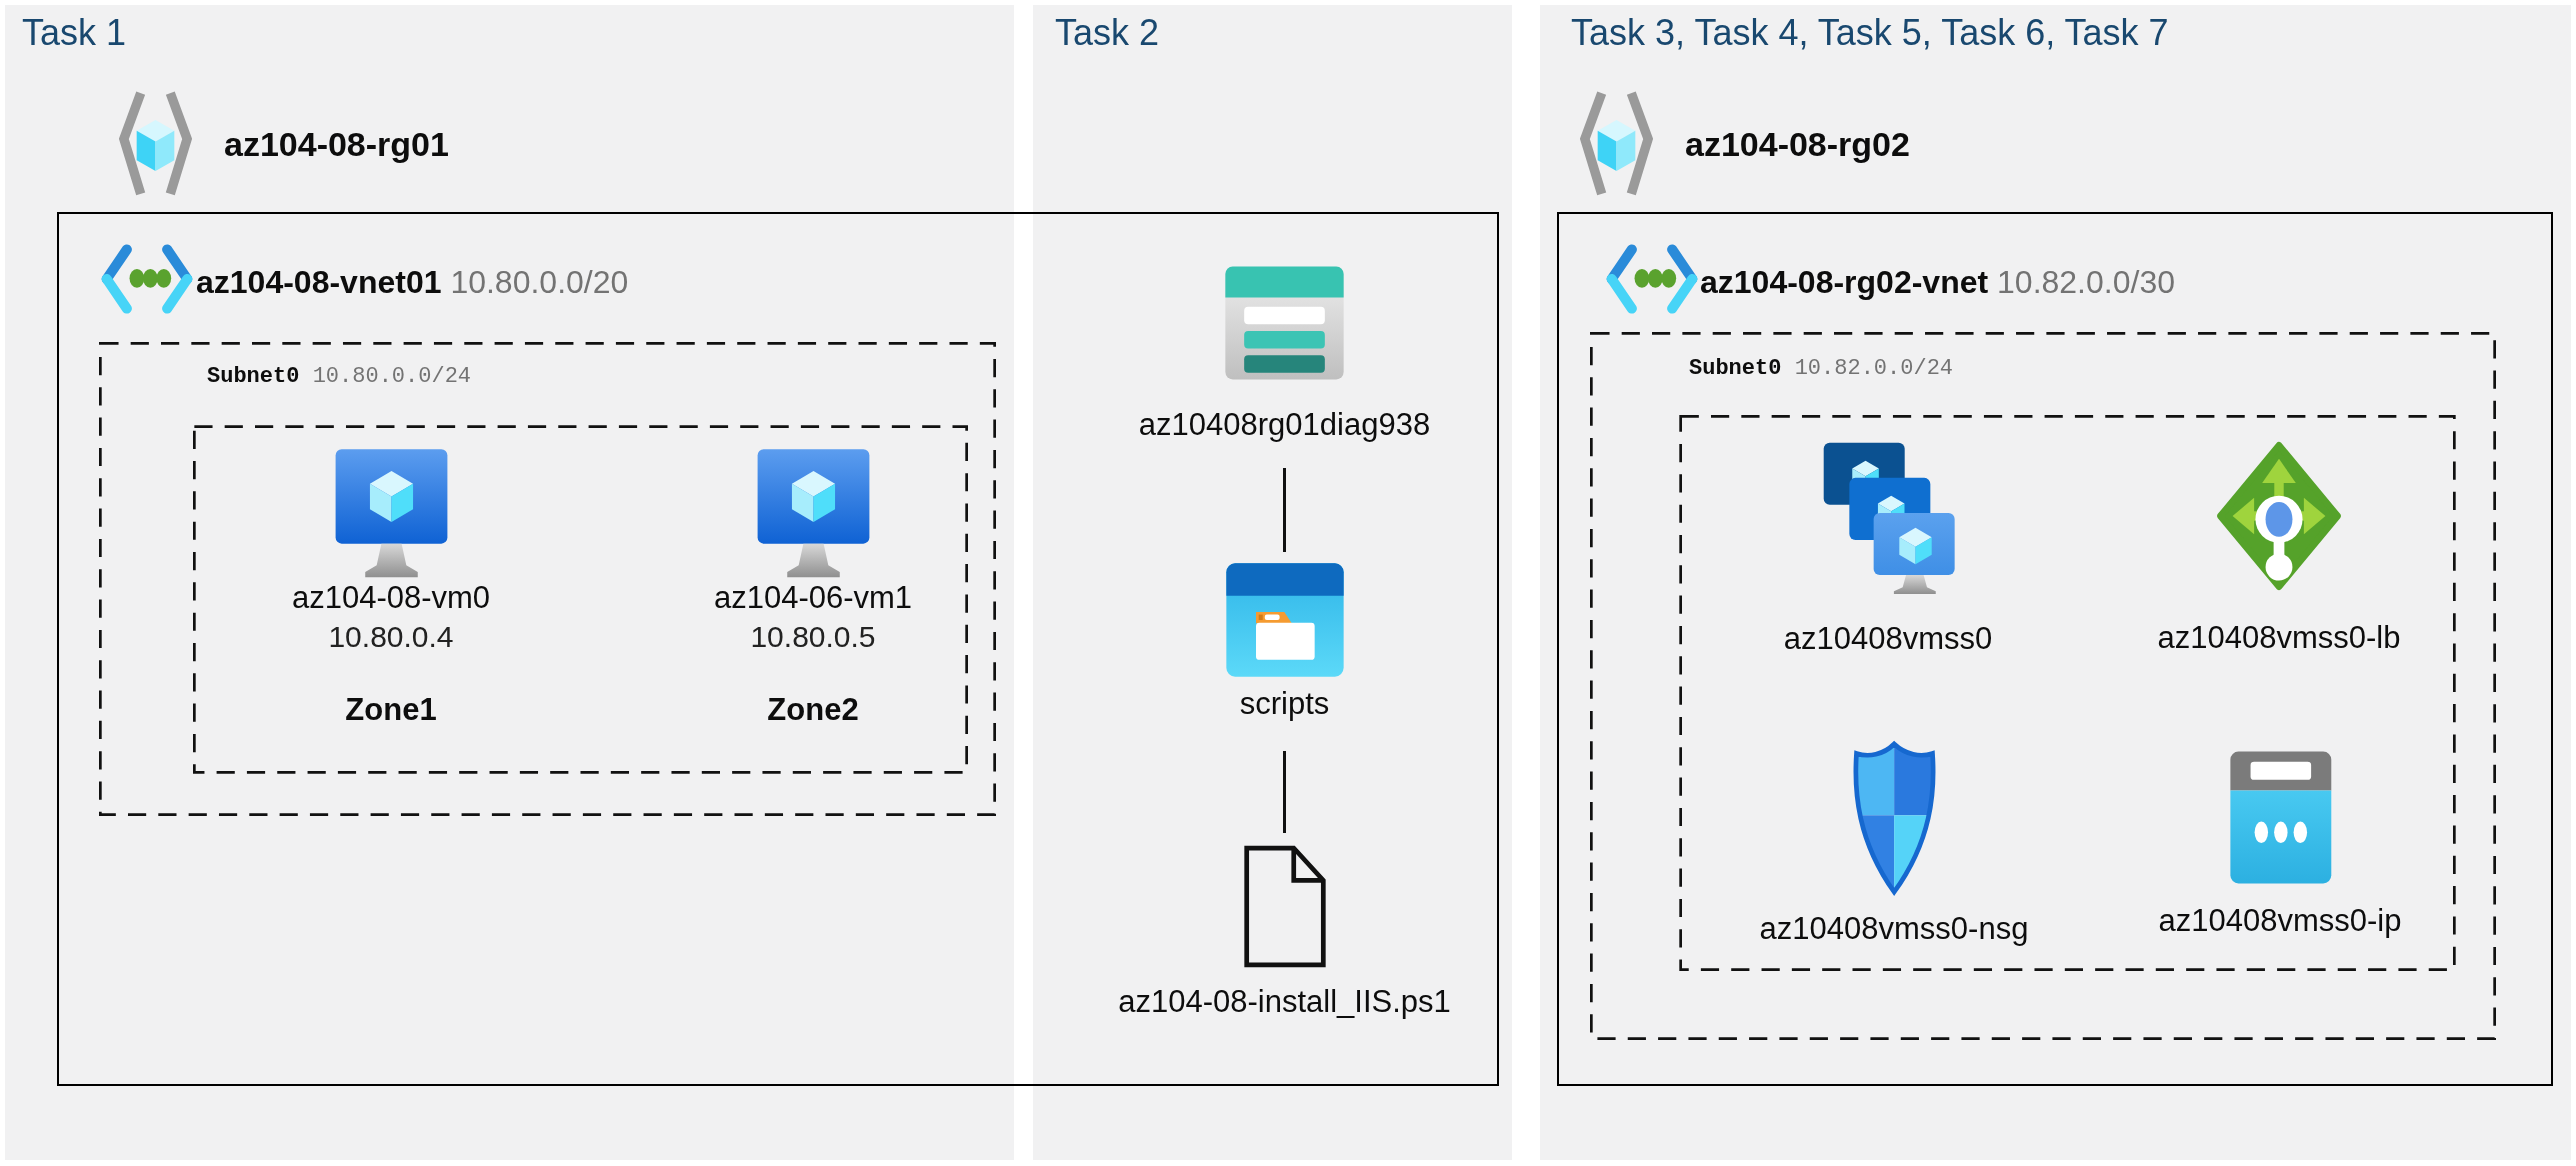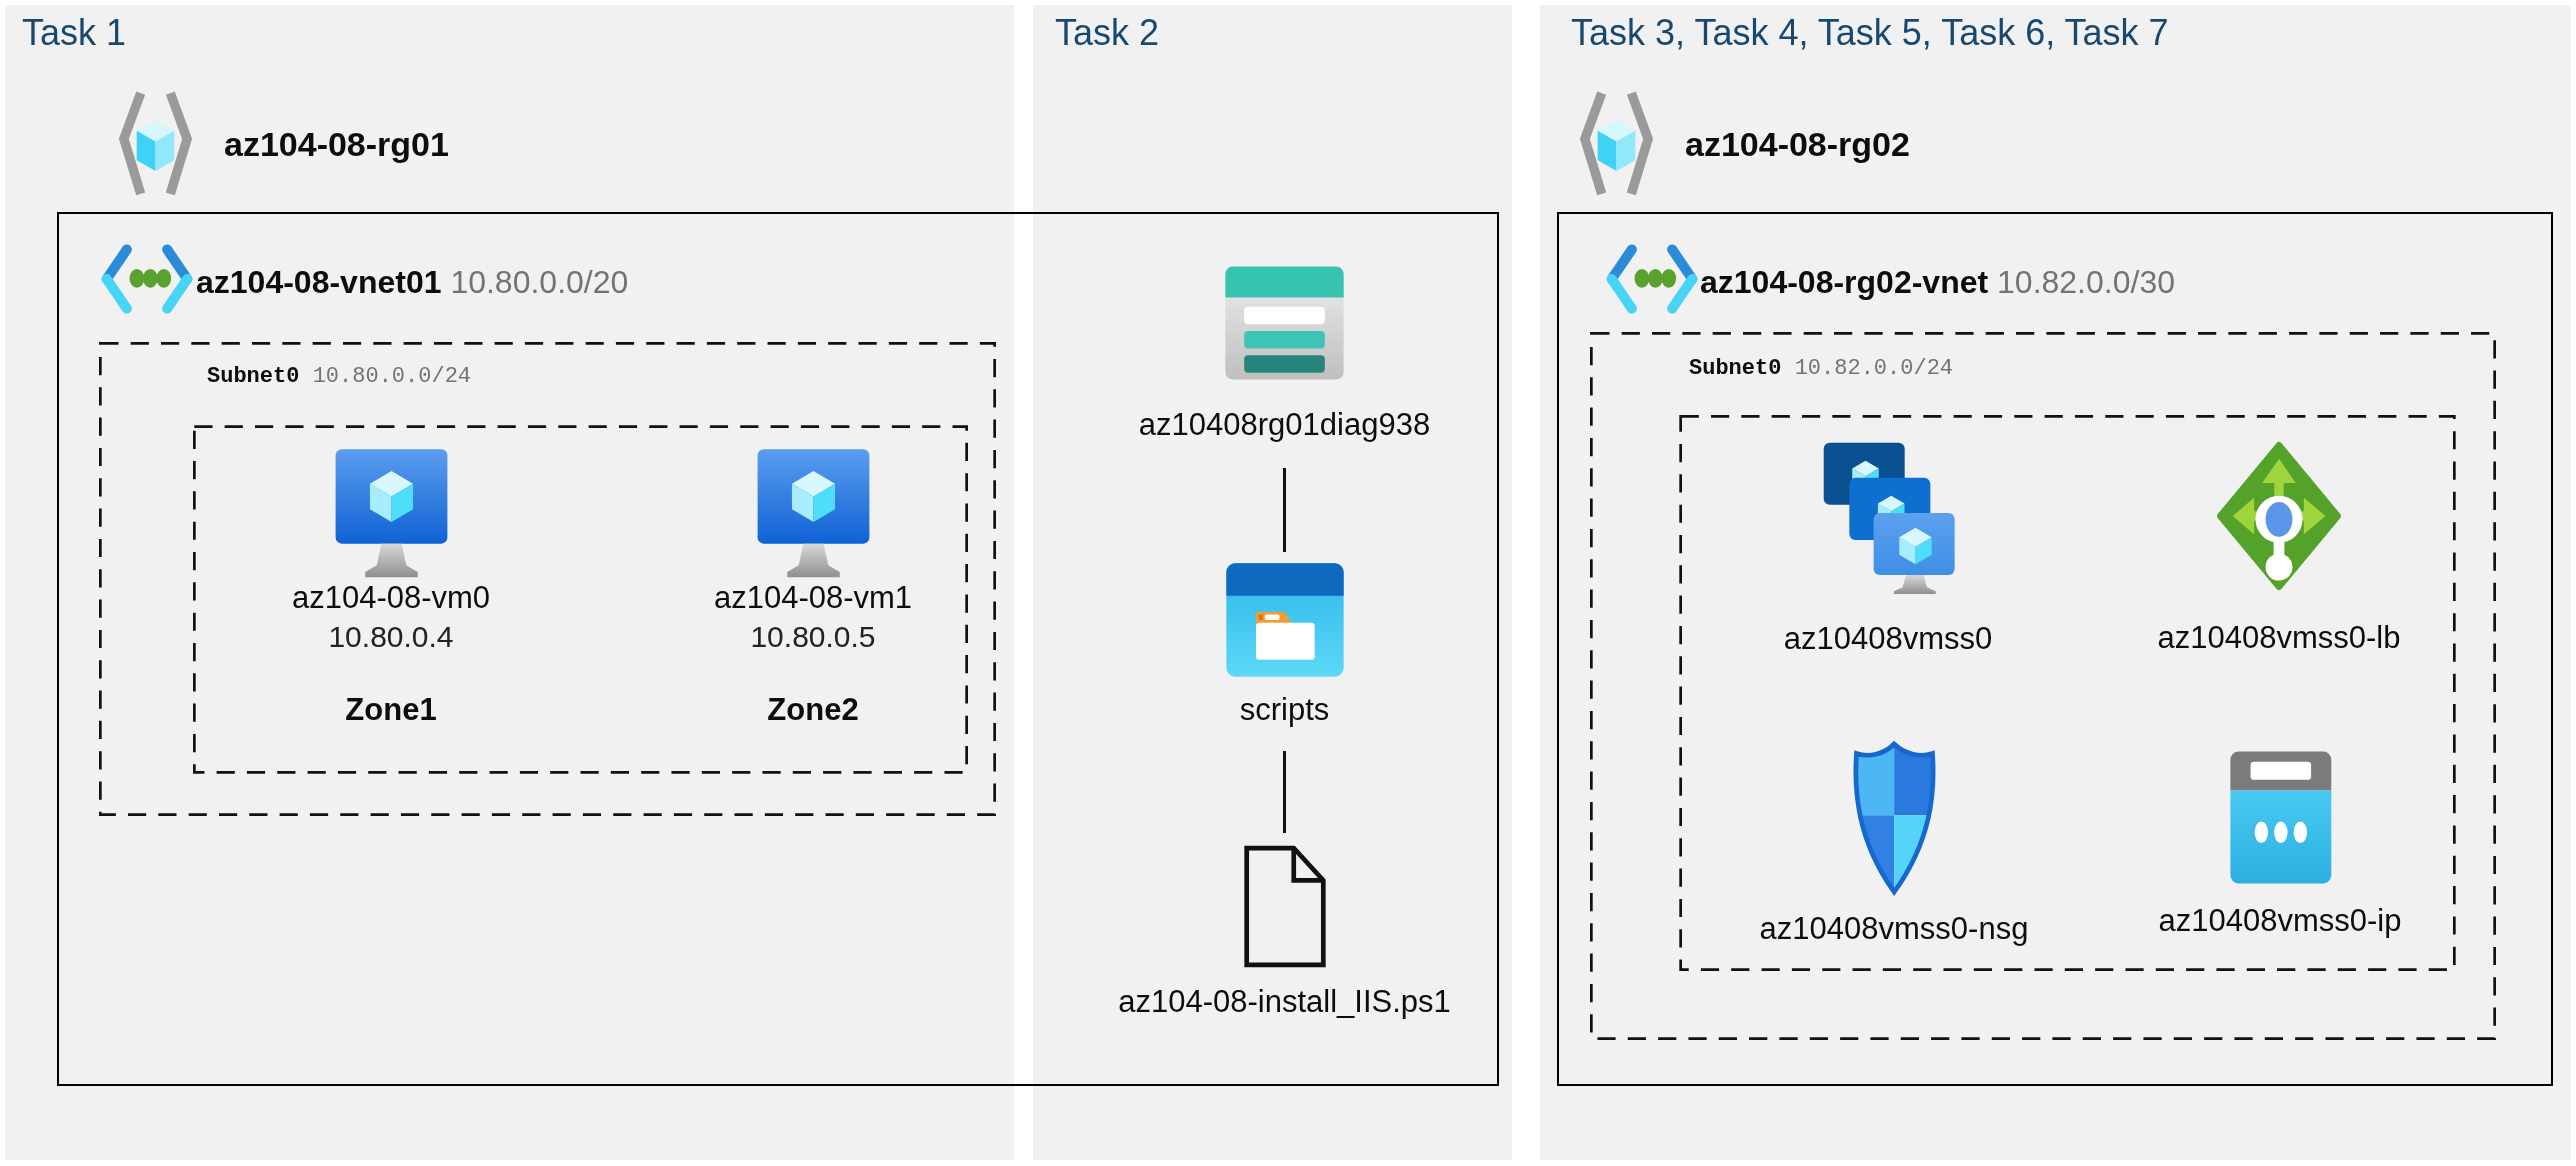--- a/index.html
+++ b/index.html
@@ -149,21 +149,21 @@
 </div>
 
 <div class="node" style="left:678px;top:448px;width:270px">
   <svg width="115" height="132" viewBox="0 0 170 196">
     <rect x="2" y="2" width="166" height="140" rx="9" fill="url(#vmScr)"></rect>
     <polygon points="85,34 117,53 85,72 53,53" fill="#d9f7fe"></polygon>
     <polygon points="53,53 85,72 85,110 53,91" fill="#a7edfc"></polygon>
     <polygon points="117,53 85,72 85,110 117,91" fill="#4fdefa"></polygon>
     <polygon points="70,142 100,142 107,174 124,184 124,192 46,192 46,184 63,174" fill="url(#grayStand)"></polygon>
   </svg>
-  <div class="nlabel">az104-08-vm1</div>
+  <div class="nlabel">az104-06-vm1</div>
   <div class="nip">10.80.0.5</div>
   <div class="nzone">Zone2</div>
 </div>
 
 <div class="t2col" style="top:265px">
   <svg style="display:block;margin:0 auto" width="121" height="116" viewBox="0 0 180 172">
     <rect x="2" y="2" width="176" height="168" rx="11" fill="url(#stgBody)"></rect>
     <path d="M2,13 a11,11 0 0 1 11,-11 h154 a11,11 0 0 1 11,11 v35 h-176 z" fill="#38c3b1"></path>
     <rect x="30" y="62" width="120" height="26" rx="6" fill="#ffffff"></rect>
     <rect x="30" y="98" width="120" height="26" rx="6" fill="#3cc4b4"></rect>
@@ -176,21 +176,21 @@
 
 <div class="t2col" style="top:562px">
   <svg style="display:block;margin:0 auto" width="120" height="116" viewBox="0 0 178 172">
     <rect x="2" y="2" width="174" height="168" rx="13" fill="url(#folBody)"></rect>
     <path d="M2,15 a13,13 0 0 1 13,-13 h148 a13,13 0 0 1 13,13 v35 h-174 z" fill="#0e6abf"></path>
     <polygon points="46,74 88,74 99,91 46,91" fill="#f59b31"></polygon>
     <rect x="50" y="78" width="6" height="8" fill="#d27b16"></rect>
     <rect x="59" y="78" width="22" height="8" rx="3" fill="#ffffff"></rect>
     <rect x="46" y="90" width="87" height="55" rx="5" fill="#ffffff"></rect>
   </svg>
-  <div class="nlabel" style="margin-top:14px">scripts</div>
+  <div class="nlabel" style="margin-top:8px">scripts</div>
 </div>
 
 <div class="conn" style="left:1283px;top:751px;height:82px"></div>
 
 <div class="t2col" style="top:844px">
   <svg style="display:block;margin:0 auto" width="88" height="125" viewBox="0 0 130 186">
     <path d="M8,6 H78 L122,54 V180 H8 Z" fill="none" stroke="#111" stroke-width="7"></path>
     <path d="M78,6 V54 H122" fill="none" stroke="#111" stroke-width="7"></path>
   </svg>
   <div class="nlabel" style="margin-top:15px">az104-08-install_IIS.ps1</div>

